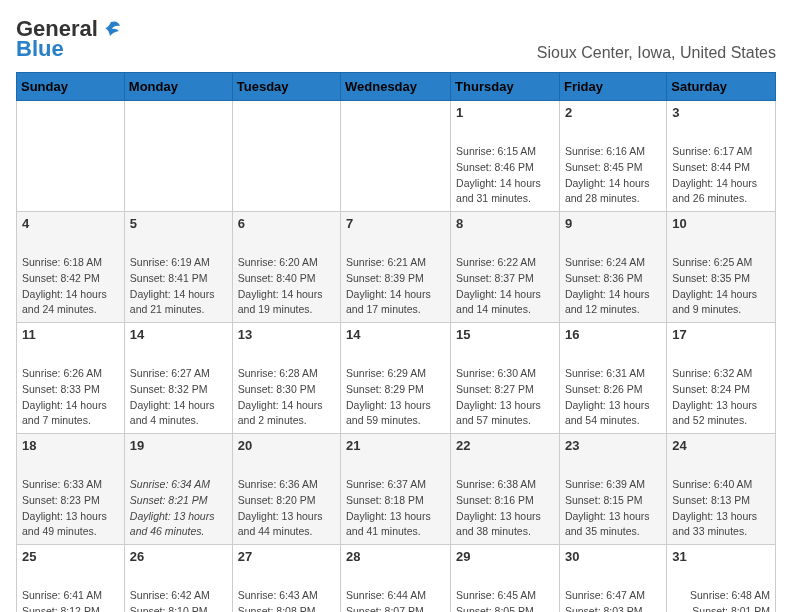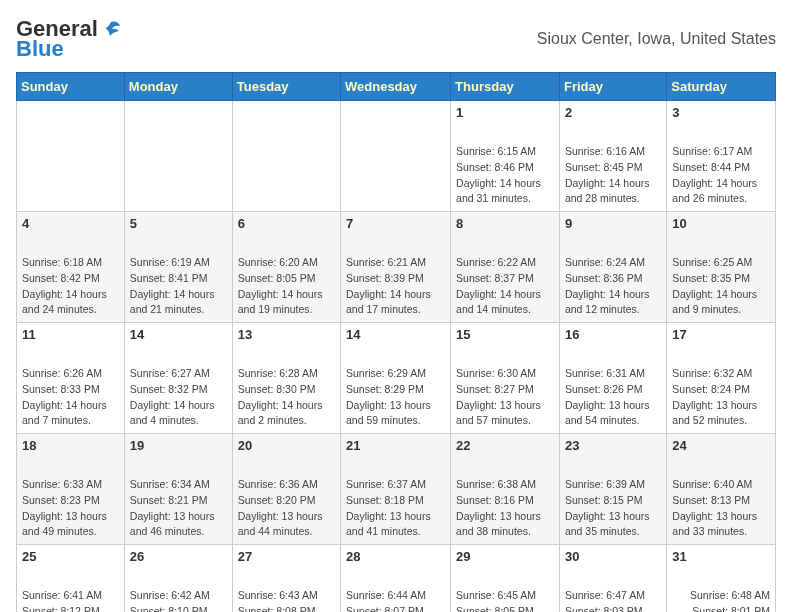--- a/index.html
+++ b/index.html
@@ -6,21 +6,21 @@
     body {
       font-family: Arial, sans-serif;
       background: #fff;
       width: 792px;
       min-height: 612px;
       padding: 16px;
     }
     .header-area {
       display: flex;
       justify-content: space-between;
-      align-items: center;
+      align-items: flex-end;
       margin-bottom: 10px;
     }
     .logo {
       display: flex;
       flex-direction: column;
       align-items: flex-start;
     }
     .title-area {
       text-align: right;
     }
@@ -34,21 +34,21 @@
       font-size: 16px;
       color: #555;
     }
     .calendar-table {
       width: 100%;
       border-collapse: collapse;
       font-size: 11px;
     }
     .calendar-table th {
       background: #2980c8;
-      color: #fef9c3;
+      color: #000000;
       padding: 6px 4px;
       text-align: left;
       font-size: 13px;
       font-weight: bold;
       border: 1px solid #1a6aad;
     }
     .calendar-table td {
       border: 1px solid #ccc;
       vertical-align: top;
       padding: 4px 5px;
@@ -144,21 +144,21 @@
         </td>
         <td>
           <div class="day-num">5</div>
           <div class="day-detail" style="white-space: pre-line;">Sunrise: 6:19 AM
 Sunset: 8:41 PM
 Daylight: 14 hours and 21 minutes.</div>
         </td>
         <td>
           <div class="day-num">6</div>
           <div class="day-detail" style="white-space: pre-line;">Sunrise: 6:20 AM
-Sunset: 8:05 PM
+Sunset: 8:40 PM
 Daylight: 14 hours and 19 minutes.</div>
         </td>
         <td>
           <div class="day-num">7</div>
           <div class="day-detail" style="white-space: pre-line;">Sunrise: 6:21 AM
 Sunset: 8:39 PM
 Daylight: 14 hours and 17 minutes.</div>
         </td>
         <td>
           <div class="day-num">8</div>
@@ -225,21 +225,21 @@
       </tr>
       <tr>
         <td>
           <div class="day-num">18</div>
           <div class="day-detail" style="white-space: pre-line;">Sunrise: 6:33 AM
 Sunset: 8:23 PM
 Daylight: 13 hours and 49 minutes.</div>
         </td>
         <td>
           <div class="day-num">19</div>
-          <div class="day-detail" style="white-space: pre-line;">Sunrise: 6:34 AM
+          <div class="day-detail" style="white-space: pre-line; font-style: italic;">Sunrise: 6:34 AM
 Sunset: 8:21 PM
 Daylight: 13 hours and 46 minutes.</div>
         </td>
         <td>
           <div class="day-num">20</div>
           <div class="day-detail" style="white-space: pre-line;">Sunrise: 6:36 AM
 Sunset: 8:20 PM
 Daylight: 13 hours and 44 minutes.</div>
         </td>
         <td>

